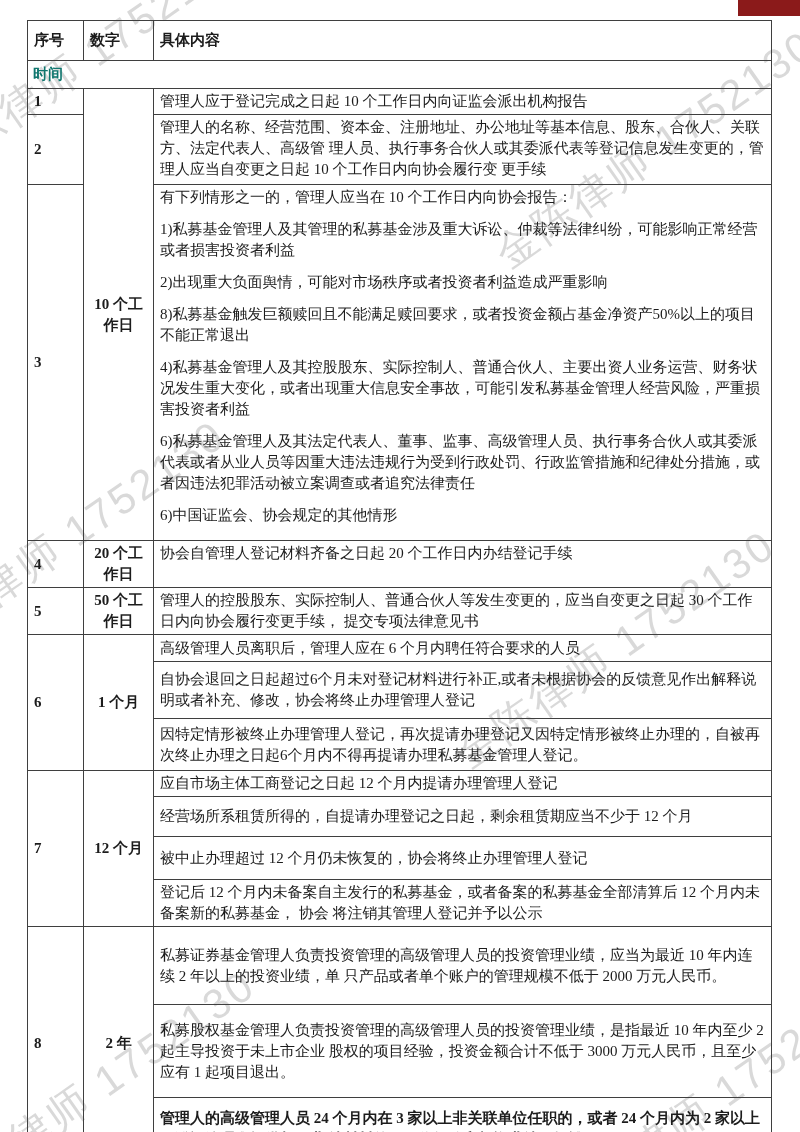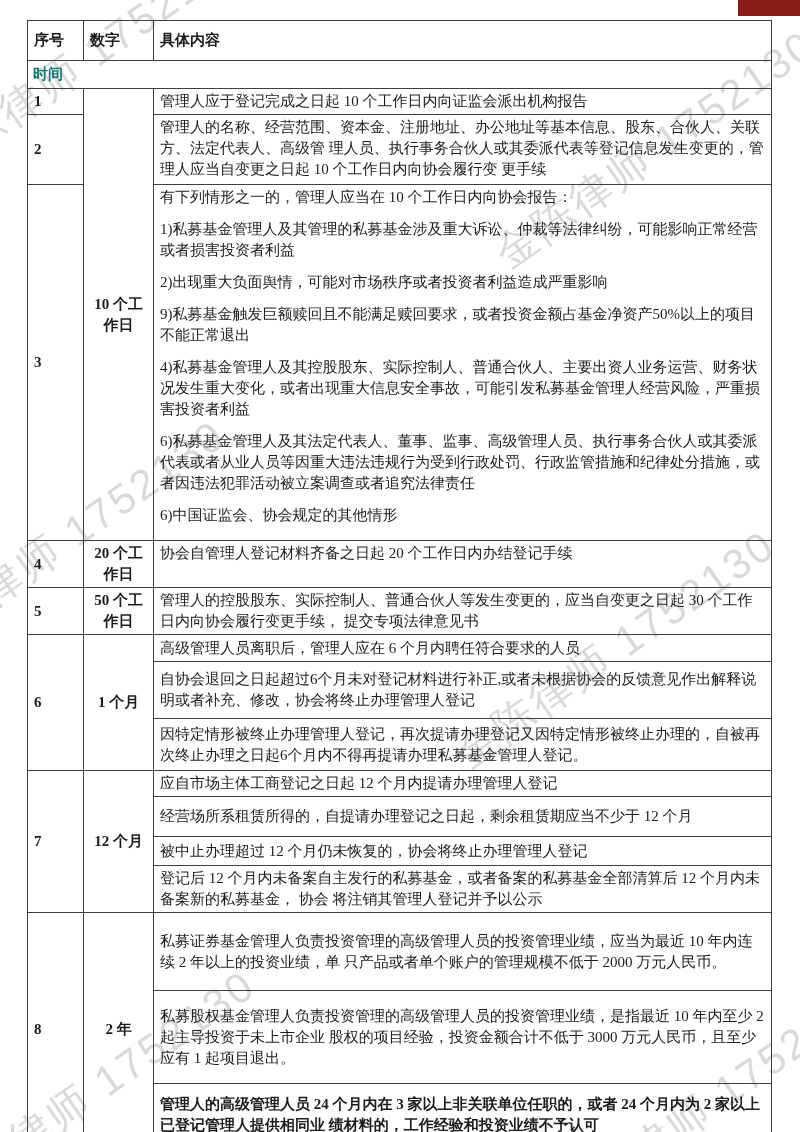--- a/index.html
+++ b/index.html
@@ -90,21 +90,21 @@
     <td class="no-cell mid">2</td>
     <td class="content top">管理人的名称、经营范围、资本金、注册地址、办公地址等基本信息、股东、合伙人、关联方、法定代表人、高级管 理人员、执行事务合伙人或其委派代表等登记信息发生变更的，管理人应当自变更之日起 10 个工作日内向协会履行变 更手续</td>
   </tr>
 
   <tr style="height:330px;">
     <td class="no-cell mid">3</td>
     <td class="content top">
       <p>有下列情形之一的，管理人应当在 10 个工作日内向协会报告：</p>
       <p>1)私募基金管理人及其管理的私募基金涉及重大诉讼、仲裁等法律纠纷，可能影响正常经营或者损害投资者利益</p>
       <p>2)出现重大负面舆情，可能对市场秩序或者投资者利益造成严重影响</p>
-      <p>9)私募基金触发巨额赎回且不能满足赎回要求，或者投资金额占基金净资产50%以上的项目不能正常退出</p>
+      <p>8)私募基金触发巨额赎回且不能满足赎回要求，或者投资金额占基金净资产50%以上的项目不能正常退出</p>
       <p>4)私募基金管理人及其控股股东、实际控制人、普通合伙人、主要出资人业务运营、财务状况发生重大变化，或者出现重大信息安全事故，可能引发私募基金管理人经营风险，严重损害投资者利益</p>
       <p>6)私募基金管理人及其法定代表人、董事、监事、高级管理人员、执行事务合伙人或其委派代表或者从业人员等因重大违法违规行为受到行政处罚、行政监管措施和纪律处分措施，或者因违法犯罪活动被立案调查或者追究法律责任</p>
       <p>6)中国证监会、协会规定的其他情形</p>
     </td>
   </tr>
 
   <tr style="height:42px;">
     <td class="no-cell">4</td>
     <td class="num-cell">20 个工作日</td>
     <td class="content top">协会自管理人登记材料齐备之日起 20 个工作日内办结登记手续</td>
@@ -129,21 +129,21 @@
   </tr>
 
   <tr style="height:25px;">
     <td class="no-cell mid" rowspan="4">7</td>
     <td class="num-cell" rowspan="4">12 个月</td>
     <td class="content">应自市场主体工商登记之日起 12 个月内提请办理管理人登记</td>
   </tr>
   <tr style="height:40px;">
     <td class="content">经营场所系租赁所得的，自提请办理登记之日起，剩余租赁期应当不少于 12 个月</td>
   </tr>
-  <tr style="height:29px;">
+  <tr style="height:43px;">
     <td class="content">被中止办理超过 12 个月仍未恢复的，协会将终止办理管理人登记</td>
   </tr>
   <tr style="height:45px;">
     <td class="content">登记后 12 个月内未备案自主发行的私募基金，或者备案的私募基金全部清算后 12 个月内未备案新的私募基金， 协会 将注销其管理人登记并予以公示</td>
   </tr>
 
   <tr style="height:78px;">
     <td class="no-cell mid" rowspan="3">8</td>
     <td class="num-cell" rowspan="3">2 年</td>
     <td class="content">私募证券基金管理人负责投资管理的高级管理人员的投资管理业绩，应当为最近 10 年内连续 2 年以上的投资业绩，单 只产品或者单个账户的管理规模不低于 2000 万元人民币。</td>

